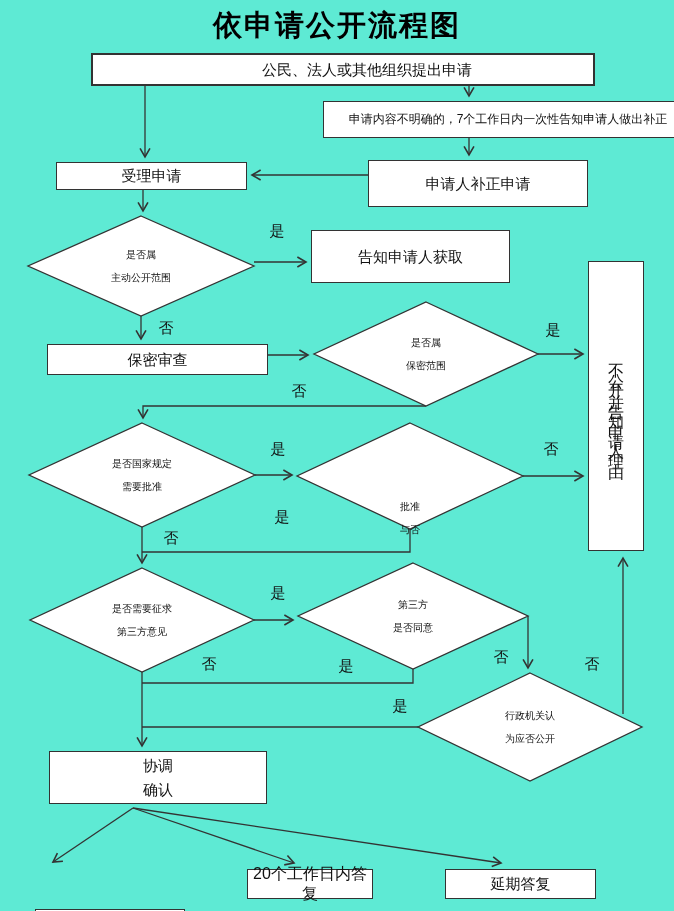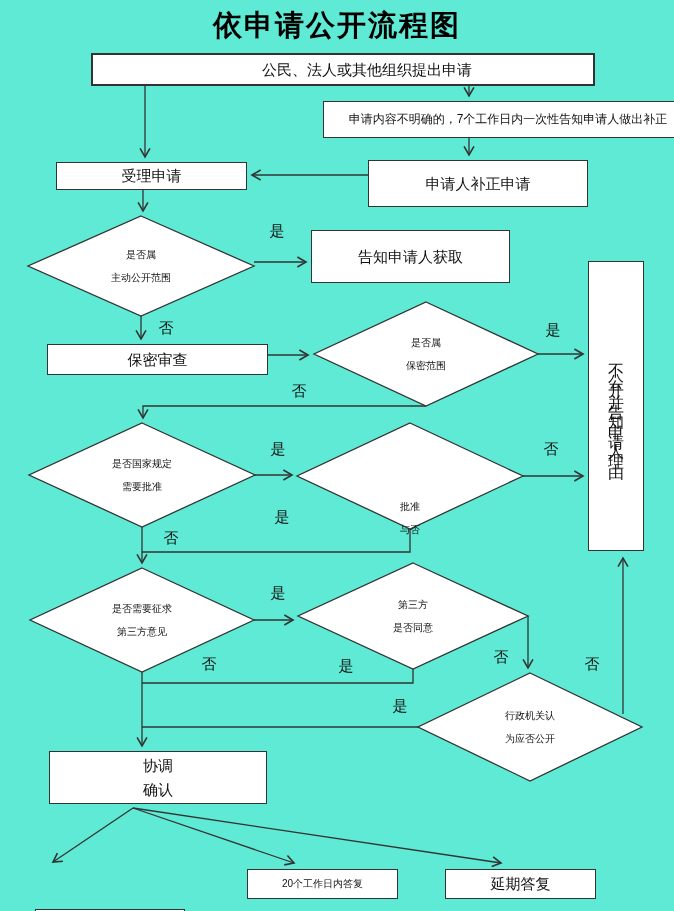--- a/index.html
+++ b/index.html
@@ -113,21 +113,21 @@
 
   <div class="box" style="left:49px;top:751px;width:218px;height:53px;line-height:24px;">
     <div>协调</div>
     <div>确认</div>
   </div>
 
   <div class="box" style="left:35px;top:869px;width:150px;height:30px;margin-top:40px;">
     <div>当场答复</div>
   </div>
 
-  <div class="box" style="left:247px;top:869px;width:151px;height:30px;font-size:10px;">
+  <div class="box" style="left:247px;top:869px;width:126px;height:30px;font-size:16px;">
     <div>20个工作日内答复</div>
   </div>
 
   <div class="box" style="left:445px;top:869px;width:151px;height:30px;">
     <div>延期答复</div>
   </div>
 
   <div class="dtext" style="left:41px;top:243px;">
     <div>是否属</div>
     <div>主动公开范围</div>

